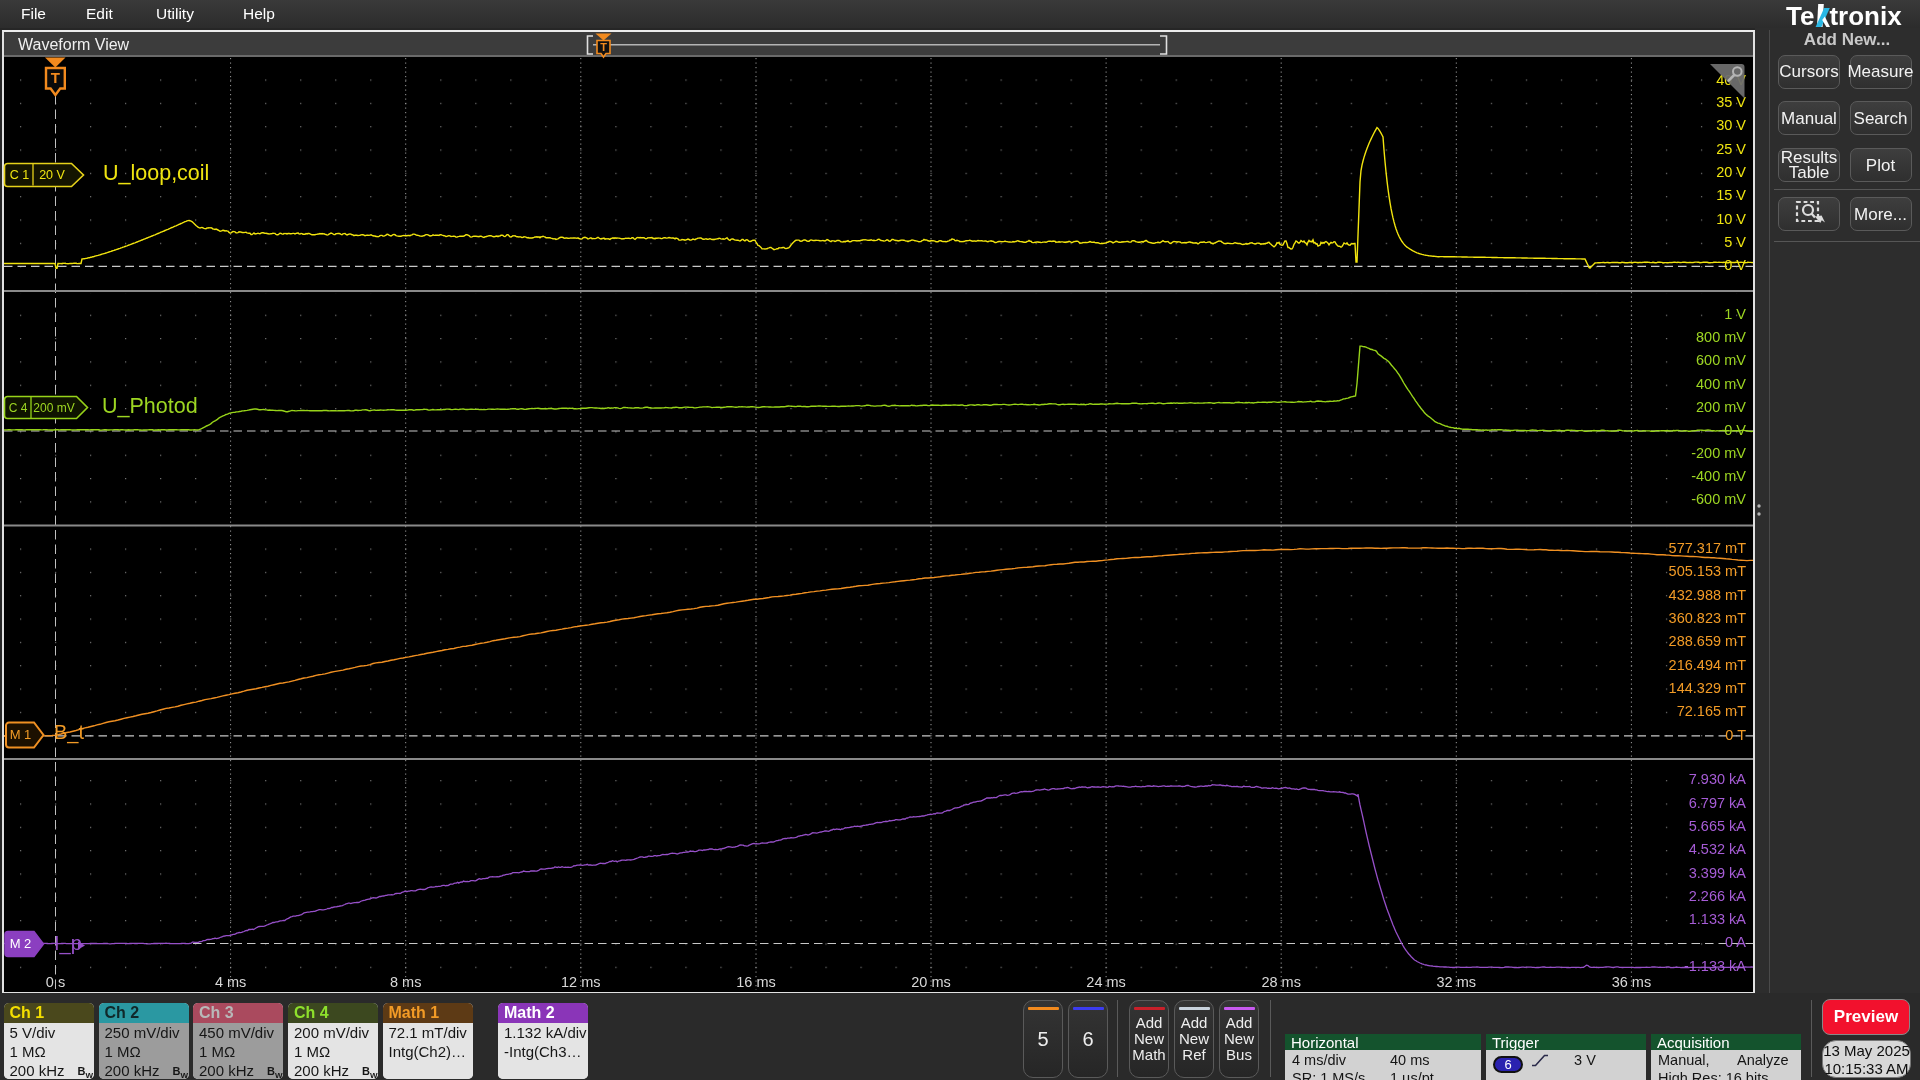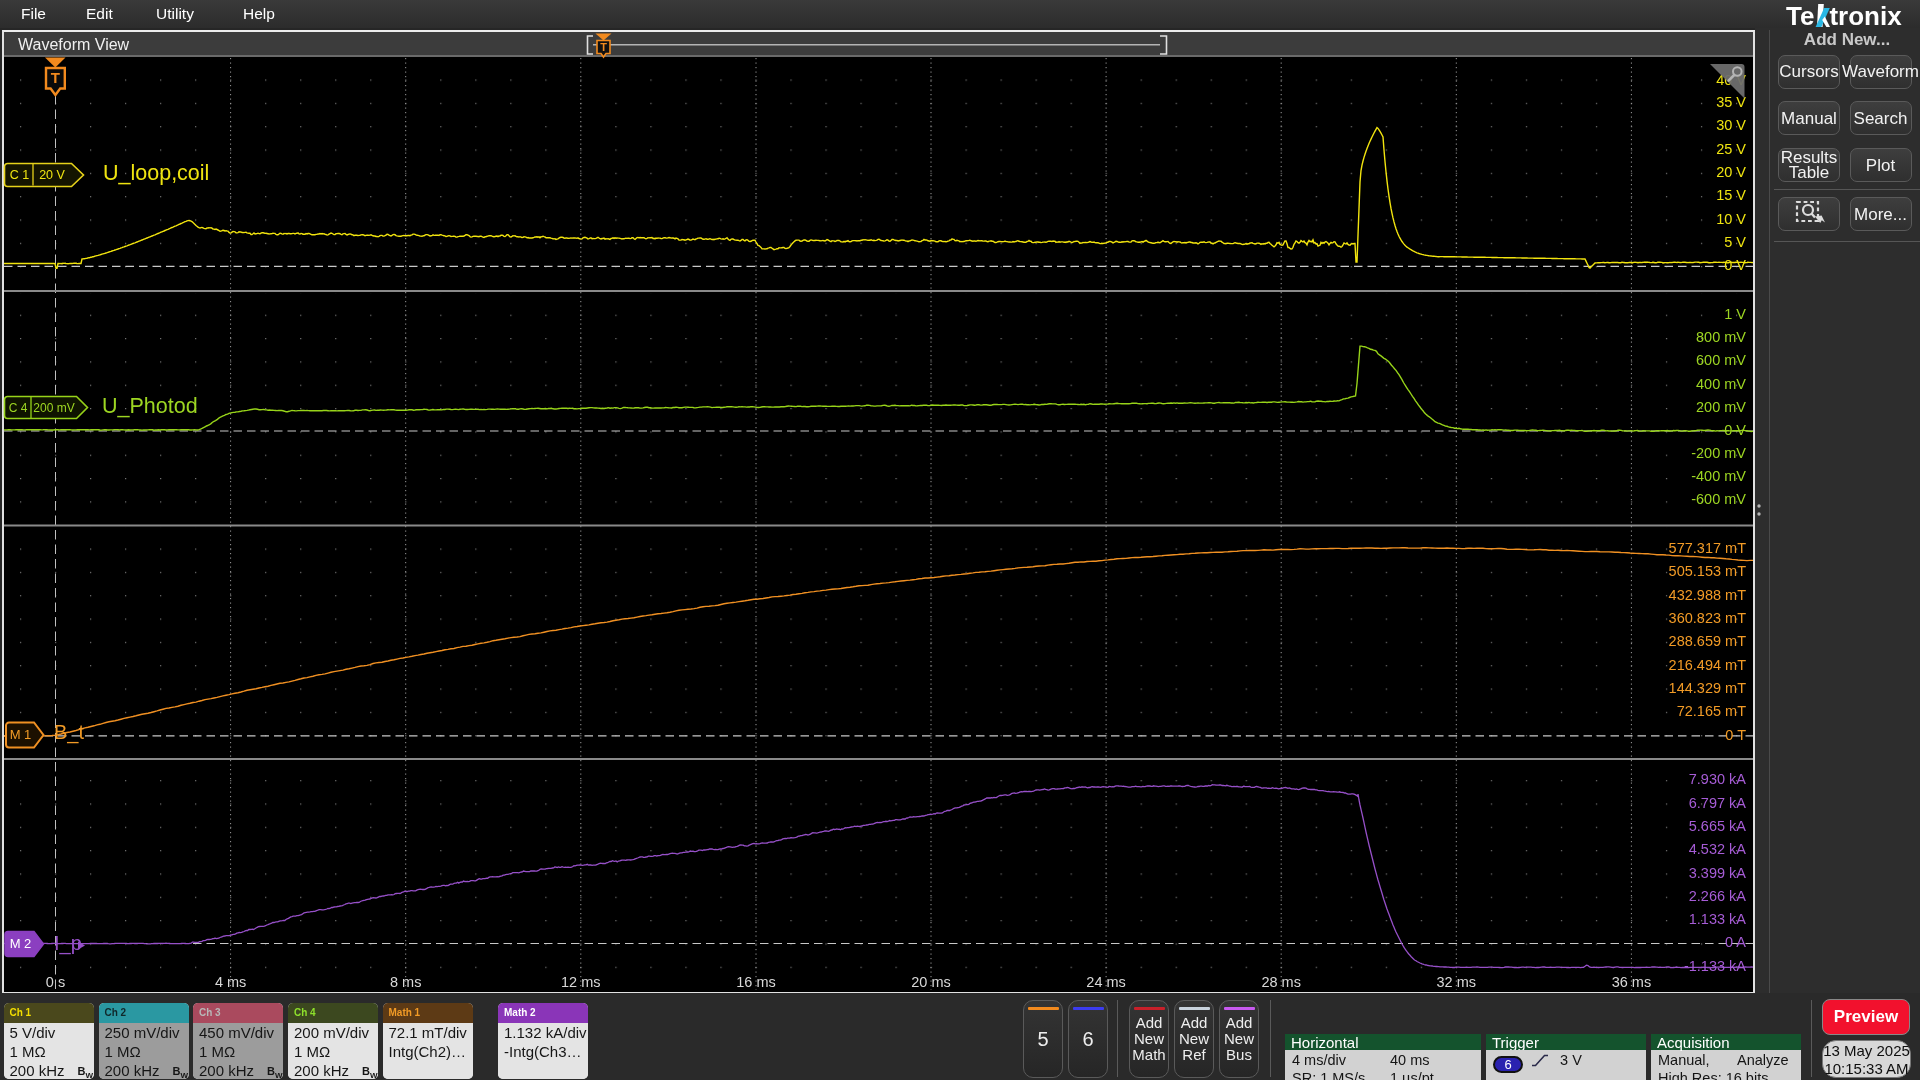--- a/index.html
+++ b/index.html
@@ -14,21 +14,21 @@
   border-bottom:2px solid #6a6a6a; }
 #sidepanel { left:1755px; top:28px; width:165px; height:965px; background:#2d2d2d; }
 #sidepanel .divider { position:absolute; left:14px; top:2px; width:1px; height:963px; background:#4a4a4a; }
 .sbtn { position:absolute; width:62px; height:34px; background:linear-gradient(#3e3e3e,#2f2f2f);
   border:1.5px solid #5a5a5a; border-radius:7px; color:#f2f2f2; font-size:17px;
   display:flex; align-items:center; justify-content:center; text-align:center; line-height:15px; }
 .hsep { position:absolute; left:19px; width:146px; height:1px; background:#565656; }
 #bottombar { left:0; top:993px; width:1920px; height:87px; background:#2a2a2a; }
 .chbadge { position:absolute; top:10px; width:90px; height:76px; border-radius:5px;
   overflow:hidden; background:#e4e4e4; }
-.chbadge .hd { height:19.5px; font-size:10px; font-weight:bold; padding-left:6px; line-height:19.5px; }
+.chbadge .hd { height:19.5px; font-size:16px; font-weight:bold; padding-left:6px; line-height:19.5px; }
 .chbadge .bd { padding:0 0 0 6px; font-size:15px; color:#161616; line-height:19px; background:#e4e4e4; height:57px; }
 .chbadge.dis .bd { background:#9c9c9c; }
 .mbtn { position:absolute; top:6.5px; width:40px; height:78px; background:linear-gradient(#343434,#262626);
   border:1px solid #5a5a5a; border-radius:10px; color:#eee; }
 .mbtn .bar { margin:6px auto 0; width:31px; height:3.5px; border-radius:1px; }
 .mbtn .lb { position:absolute; left:0; right:0; top:50%; transform:translateY(-50%);
   text-align:center; font-size:15px; line-height:16px; }
 .panel { position:absolute; top:12.5px; border-radius:3px; overflow:hidden; }
 .panel .ph { height:16.5px; background:#14532d; color:#fff; font-size:15px; padding-left:6px; line-height:17px;margin-top:28px; }
 .panel .pb { background:#d2d2d2; color:#141414; font-size:14.5px; line-height:18px; padding:1px 0 0 7px; }
@@ -173,21 +173,21 @@
 </svg>
 <div class="abs" id="menubar">
   <span style="left:21px">File</span>
     <span style="left:86px">Edit</span>
   <span style="left:156px">Utility</span>
     <span style="left:243px">Help</span>
 </div>
 <div class="abs" id="sidepanel">
   <div class="divider"></div>
   <div class="sbtn" style="left:23px; top:26.5px">Cursors</div>
-  <div class="sbtn" style="left:94.5px; top:26.5px">Waveform</div>
+  <div class="sbtn" style="left:94.5px; top:26.5px">Measure</div>
   <div class="sbtn" style="left:23px; top:73px">Manual</div>
   <div class="sbtn" style="left:94.5px; top:73px">Search</div>
   <div class="sbtn" style="left:23px; top:120px">Results<br>Table</div>
   <div class="sbtn" style="left:94.5px; top:120px">Plot</div>
   <div class="hsep" style="top:160.5px"></div>
   <div class="sbtn" style="left:23px; top:169px">
     <svg width="36" height="30" viewBox="0 0 36 30">
       <rect x="6" y="3" width="21" height="19" fill="none" stroke="#dcdcdc" stroke-width="2.2" stroke-dasharray="3.8 2.8"></rect>
       <circle cx="17" cy="11" r="5" fill="none" stroke="#dcdcdc" stroke-width="2.2"></circle>
       <line x1="20.5" y1="14.5" x2="24" y2="18.5" stroke="#dcdcdc" stroke-width="2.4"></line>
@@ -266,21 +266,21 @@
             </svg> 3%</span></div>
     </div>
   </div>
   <div class="panel" style="left:1486px; width:160px">
     <div class="ph">Trigger</div>
     <div class="pb" style="height:57px; position:relative">
       <span style="display:inline-block;width:30px;height:17px;background:#2a22b0;border:2px solid #111;border-radius:9px;color:#fff;font-size:13px;text-align:center;line-height:13px;vertical-align:-4px;margin-top:2px">6</span>
       <svg width="20" height="15" viewBox="0 0 20 15" style="vertical-align:-3px;margin-left:3px">
           <path d="M2,12.5 h3.5 l9,-10 h3.5" fill="none" stroke="#2a2a4a" stroke-width="1.6"></path>
         </svg>
-      <span style="margin-left:6px">3 V</span>
+      <span style="margin-left:20px">3 V</span>
     </div>
   </div>
   <div class="panel" style="left:1651px; width:150px">
     <div class="ph">Acquisition</div>
     <div class="pb" style="height:57px">
       <div>Manual,<span style="position:absolute;left:86px">Analyze</span></div>
       <div>High Res: 16 bits</div>
       <div>Single: 0 /1</div>
     </div>
   </div>

